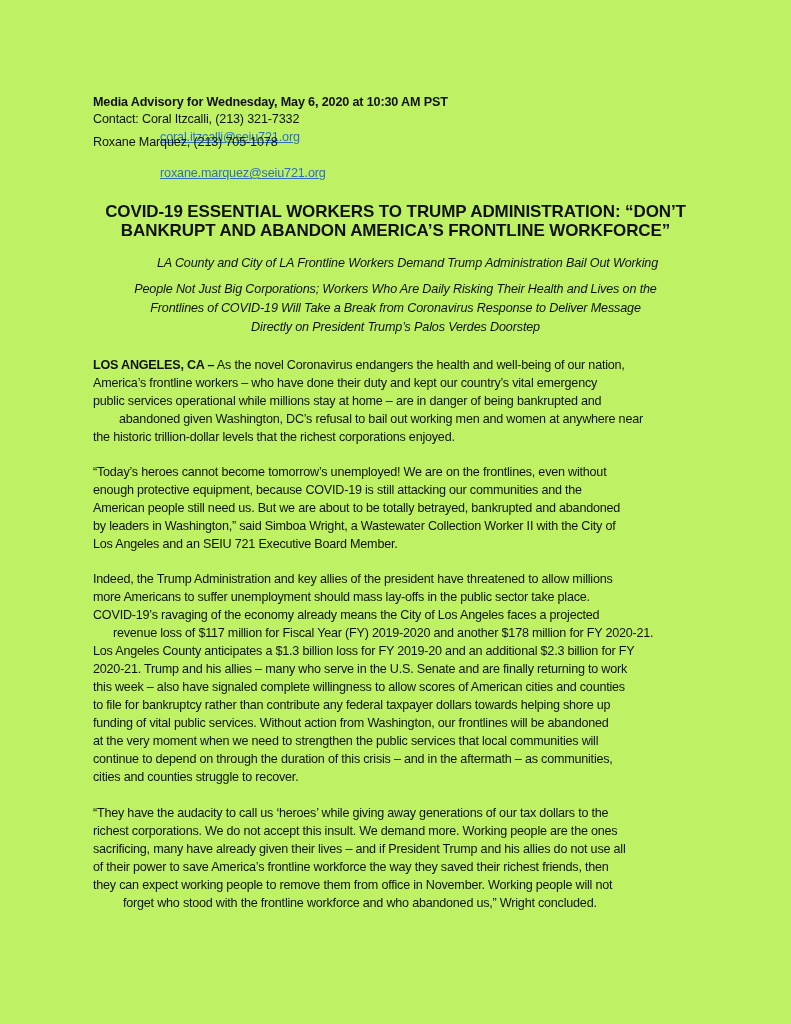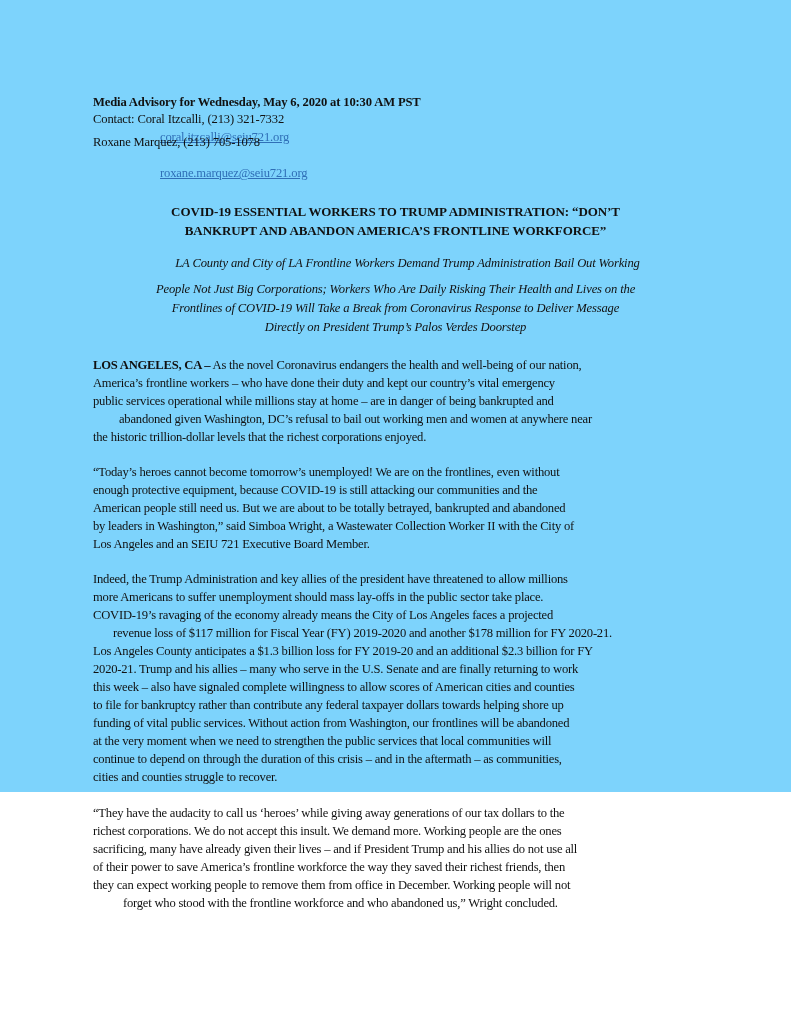--- a/index.html
+++ b/index.html
@@ -1,22 +1,22 @@
 <!DOCTYPE html>
 <html><head>
 <meta charset="utf-8">
 <style>
   html, body { margin: 0; padding: 0; background: #ffffff; }
   body { width: 791px; height: 1024px; position: relative; overflow: hidden;
          font-family: "Liberation Sans", sans-serif; color: #111111; }
-  .page { position: absolute; left: 0; top: 0; width: 791px; height: 792px; background: #7dd3fc; font-family: Liberation Serif, serif; }
+  .page { position: absolute; left: 0; top: 0; width: 791px; height: 1024px; background: #bef264; }
   .line { position: absolute; left: 93px; white-space: nowrap; font-size: 12.6px; line-height: 16px; letter-spacing: -0.15px; }
   .b { font-weight: bold; }
   .link { color: #2f6fb7; text-decoration: underline; left: 160px; }
-  .title { position: absolute; left: 0; width: 791px; text-align: center; font-weight: bold; font-size: 13px; line-height: 19px; white-space: nowrap; letter-spacing: -0.1px; }
+  .title { position: absolute; left: 0; width: 791px; text-align: center; font-weight: bold; font-size: 17px; line-height: 19px; white-space: nowrap; letter-spacing: -0.1px; }
   .sub { position: absolute; left: 0; width: 791px; text-align: center; font-style: italic; font-size: 12.6px; line-height: 19px; white-space: nowrap; letter-spacing: -0.15px; }
   .para .line { letter-spacing: -0.22px; }
 </style>
 </head>
 <body>
 
 <div class="page">
 
   <div class="line b" style="top:94px;">Media Advisory for Wednesday, May 6, 2020 at 10:30 AM PST</div>
   <div class="line" style="top:111px;">Contact: Coral Itzcalli, (213) 321-7332</div>
@@ -61,17 +61,17 @@
     <div class="line" style="top:733px;">at the very moment when we need to strengthen the public services that local communities will</div>
     <div class="line" style="top:751px;">continue to depend on through the duration of this crisis – and in the aftermath – as communities,</div>
     <div class="line" style="top:769px;">cities and counties struggle to recover.</div>
   </div>
 
   <div class="para">
     <div class="line" style="top:805px;">“They have the audacity to call us ‘heroes’ while giving away generations of our tax dollars to the</div>
     <div class="line" style="top:823px;">richest corporations. We do not accept this insult. We demand more. Working people are the ones</div>
     <div class="line" style="top:841px;">sacrificing, many have already given their lives – and if President Trump and his allies do not use all</div>
     <div class="line" style="top:859px;">of their power to save America’s frontline workforce the way they saved their richest friends, then</div>
-    <div class="line" style="top:877px;">they can expect working people to remove them from office in December. Working people will not</div>
+    <div class="line" style="top:877px;">they can expect working people to remove them from office in November. Working people will not</div>
     <div class="line" style="top:895px;margin-left:30px;">forget who stood with the frontline workforce and who abandoned us,” Wright concluded.</div>
   </div>
 
 </div>
 
 </body></html>

